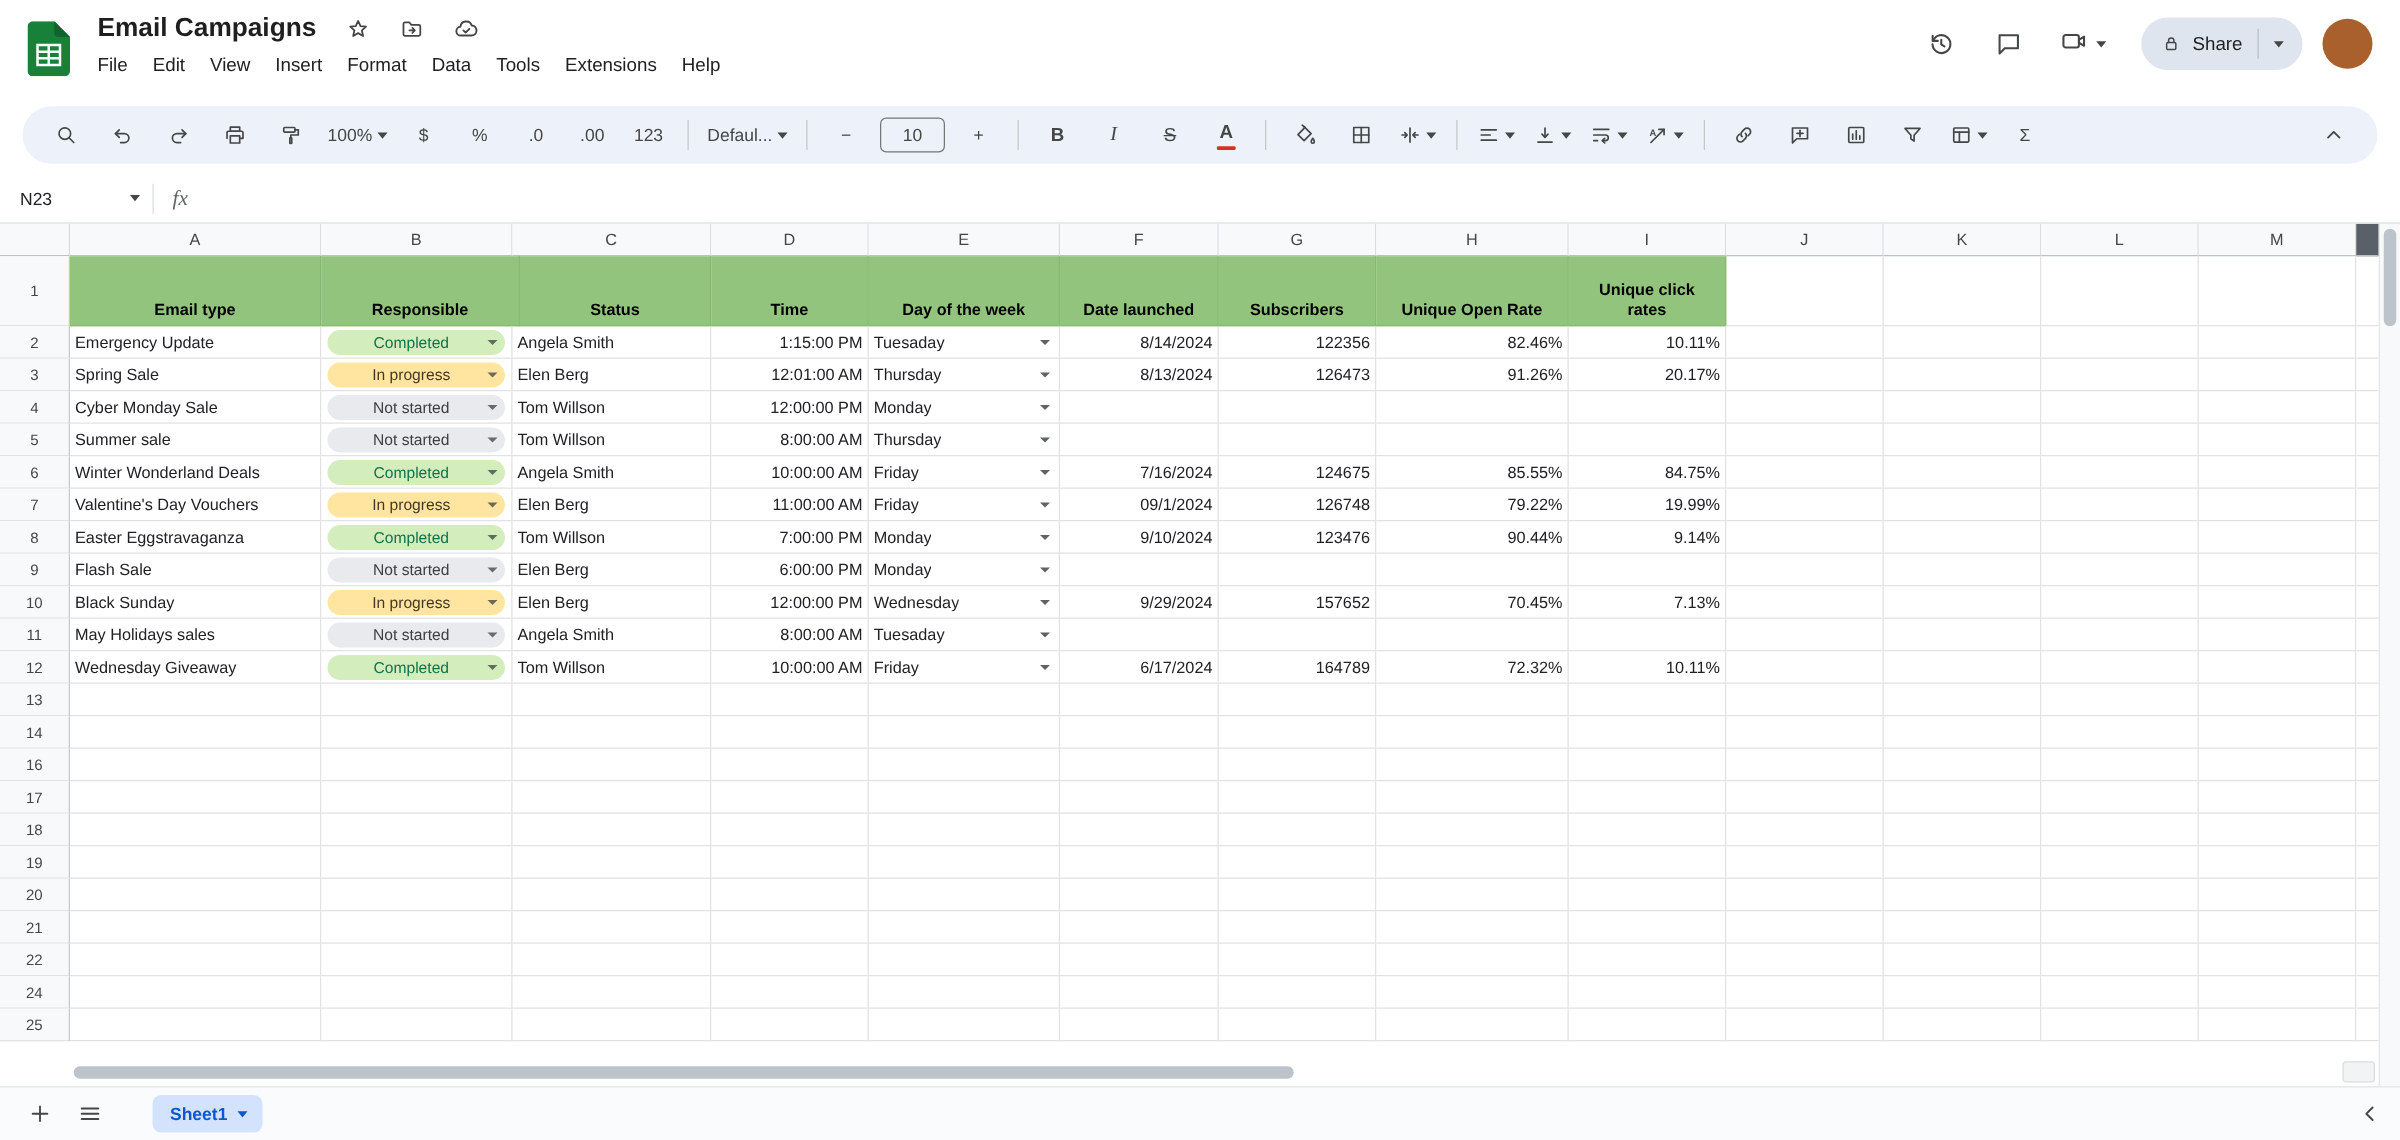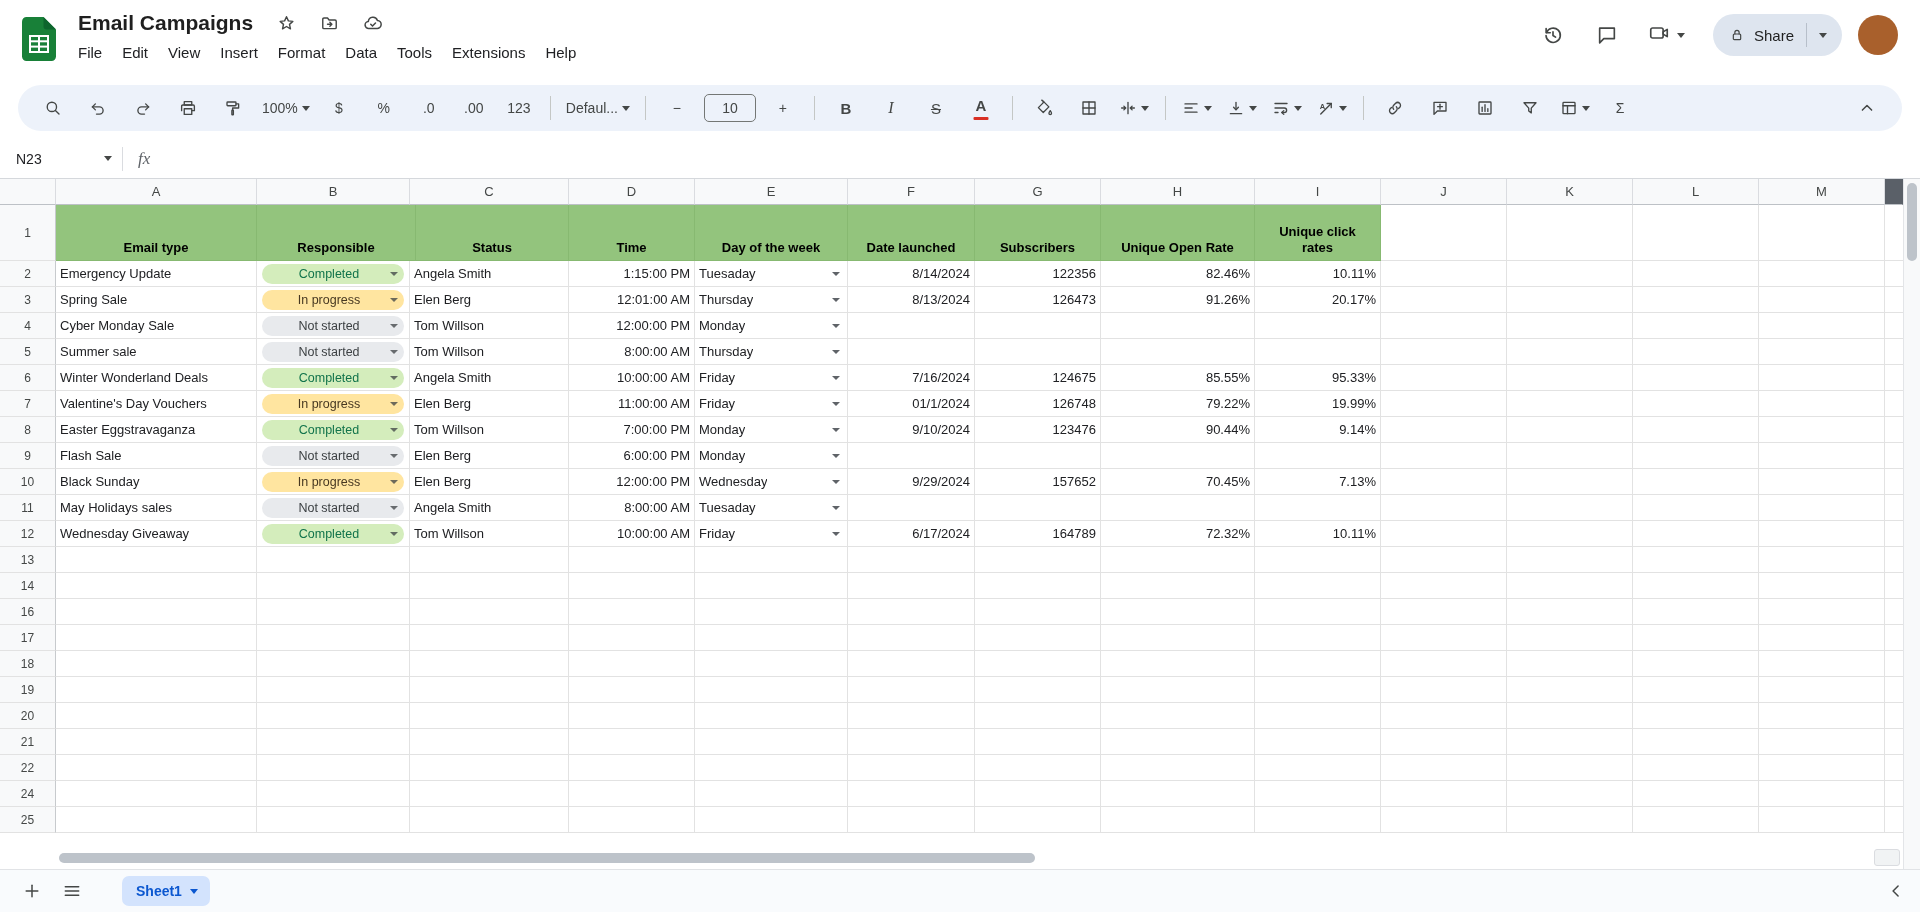--- a/index.html
+++ b/index.html
@@ -550,21 +550,21 @@
       </div>
       <div class="cell" style="width:159px;height:26px;">Angela Smith</div>
       <div class="cell right" style="width:126px;height:26px;">10:00:00 AM</div>
       <div class="cell" style="width:153px;height:26px;">
         <span class="daytxt">Friday</span>
         <span class="daydd"></span>
       </div>
       <div class="cell right" style="width:127px;height:26px;">7/16/2024</div>
       <div class="cell right" style="width:126px;height:26px;">124675</div>
       <div class="cell right" style="width:154px;height:26px;">85.55%</div>
-      <div class="cell right" style="width:126px;height:26px;">95.33%</div>
+      <div class="cell right" style="width:126px;height:26px;">84.75%</div>
       <div class="cell" style="width:126px;height:26px;"></div>
       <div class="cell" style="width:126px;height:26px;"></div>
       <div class="cell" style="width:126px;height:26px;"></div>
       <div class="cell" style="width:126px;height:26px;"></div>
       <div class="cell sliver" style="height:26px"></div>
     </div>
     <div class="grow" style="height:26px">
       <div class="rh" style="height:26px">7</div>
       <div class="cell" style="width:201px;height:26px;">Valentine's Day Vouchers</div>
       <div class="cell" style="width:153px;height:26px;">
@@ -572,21 +572,21 @@
           <span>In progress</span>
           <span class="chipdd"></span>
         </span>
       </div>
       <div class="cell" style="width:159px;height:26px;">Elen Berg</div>
       <div class="cell right" style="width:126px;height:26px;">11:00:00 AM</div>
       <div class="cell" style="width:153px;height:26px;">
         <span class="daytxt">Friday</span>
         <span class="daydd"></span>
       </div>
-      <div class="cell right" style="width:127px;height:26px;">01/1/2024</div>
+      <div class="cell right" style="width:127px;height:26px;">09/1/2024</div>
       <div class="cell right" style="width:126px;height:26px;">126748</div>
       <div class="cell right" style="width:154px;height:26px;">79.22%</div>
       <div class="cell right" style="width:126px;height:26px;">19.99%</div>
       <div class="cell" style="width:126px;height:26px;"></div>
       <div class="cell" style="width:126px;height:26px;"></div>
       <div class="cell" style="width:126px;height:26px;"></div>
       <div class="cell" style="width:126px;height:26px;"></div>
       <div class="cell sliver" style="height:26px"></div>
     </div>
     <div class="grow" style="height:26px">

